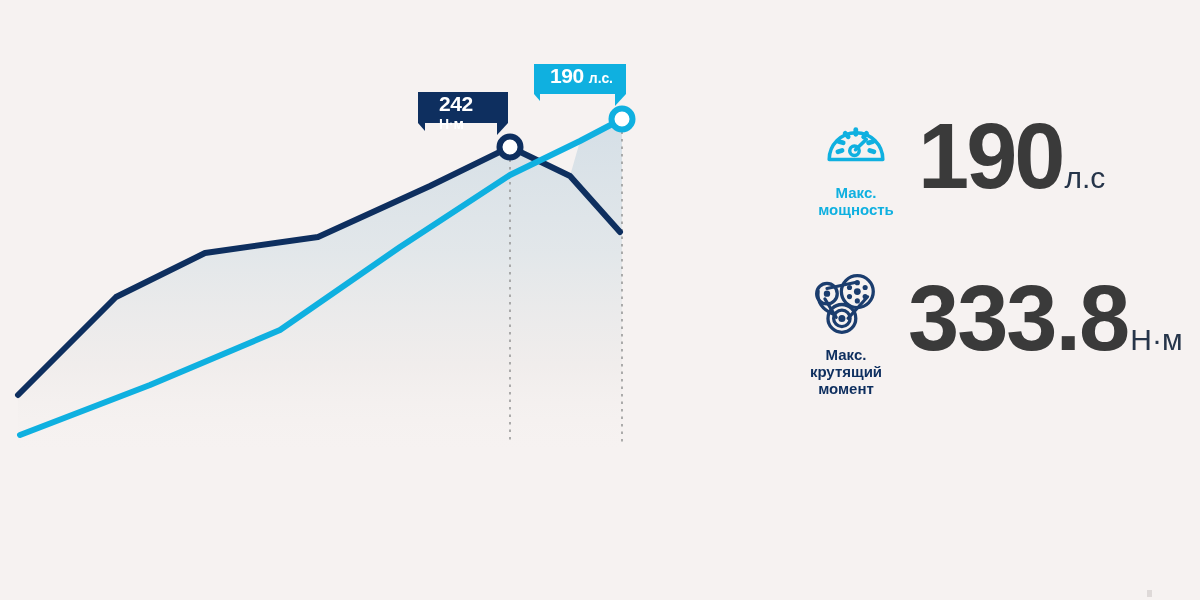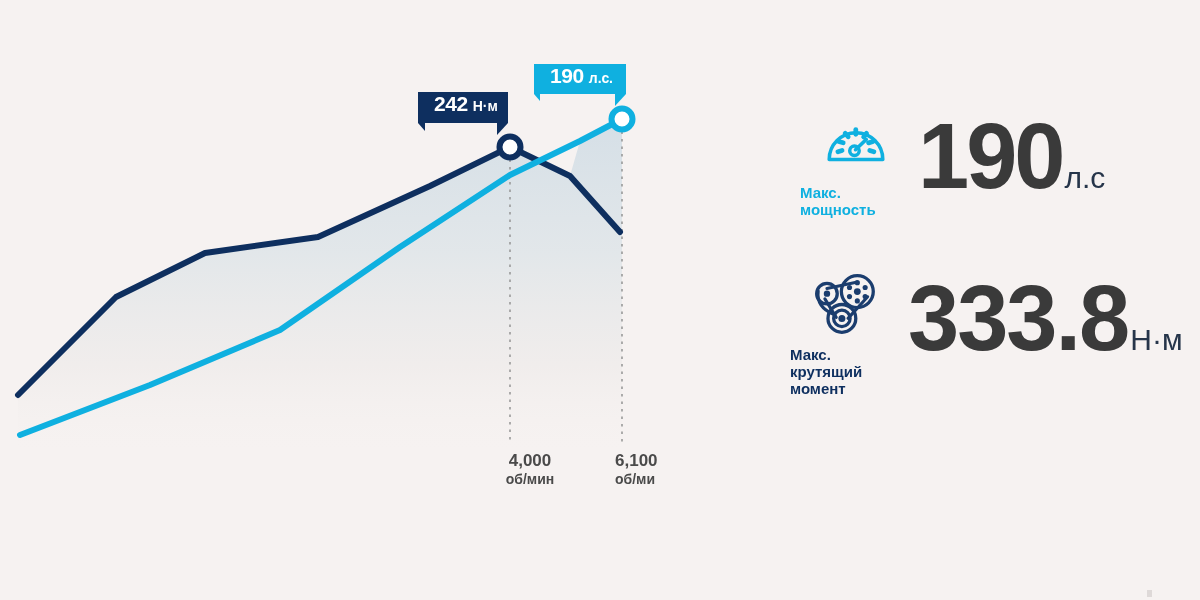--- a/index.html
+++ b/index.html
@@ -56,20 +56,21 @@
     letter-spacing: -0.1px;
   }
 
   #badge-torque {
     left: 418px;
     top: 92px;
     width: 90px;
     height: 31px;
     background: #0e2f5f;
     padding: 0 0 0 16px;
+    flex-direction: column;
   }
   #badge-torque .tail-r {
     position: absolute;
     right: -0px;
     top: 31px;
     width: 0; height: 0;
     border-left: 11px solid #0e2f5f;
     border-bottom: 12px solid transparent;
   }
   #badge-torque .tail-l {
@@ -139,21 +140,21 @@
   .stat-row {
     position: absolute;
     display: flex;
     align-items: flex-start;
   }
   #stat-power { left: 40px; top: 110px; }
   #stat-torque { left: 30px; top: 272px; }
 
   .stat-icon-block {
     width: 112px;
-    text-align: left;
+    text-align: center;
     flex: 0 0 112px;
   }
   .stat-icon {
     display: block;
     margin: 0 auto;
   }
   .stat-caption {
     font-size: 15px;
     font-weight: bold;
     line-height: 17px;
@@ -231,28 +232,20 @@
       <span class="tail-r"></span>
     </div>
 
     <div class="badge" id="badge-power">
       <span class="big">190</span>
       <span class="unit">л.с.</span>
       <span class="tail-l"></span>
       <span class="tail-r"></span>
     </div>
 
-    <div class="tick-label" id="tick-0">
-      <span class="val">4,000</span>
-      <span class="sub">об/мин</span>
-    </div>
-    <div class="tick-label" id="tick-1">
-      <span class="val">6,100</span>
-      <span class="sub">об/ми</span>
-    </div>
   </div>
 
   <div id="stats-panel">
 
     <div class="stat-row" id="stat-power">
       <div class="stat-icon-block">
         <svg class="stat-icon" width="66" height="66" viewBox="0 0 64 64">
           <path d="M6 48 A26 26 0 1 1 58 48 Z" fill="none" stroke="#0fb0e0" stroke-width="3.4" stroke-linejoin="round"></path>
           <g stroke="#0fb0e0" stroke-width="4.6" stroke-linecap="round">
             <line x1="14.5" y1="40.5" x2="18.5" y2="39.2"></line>

